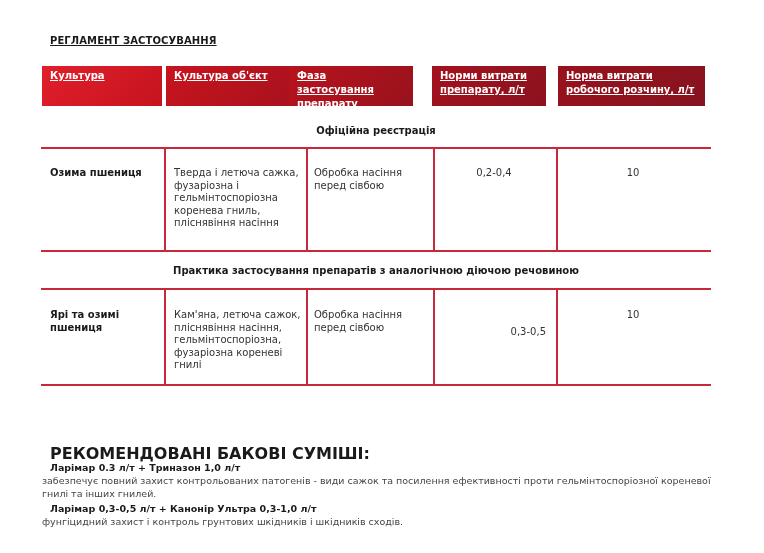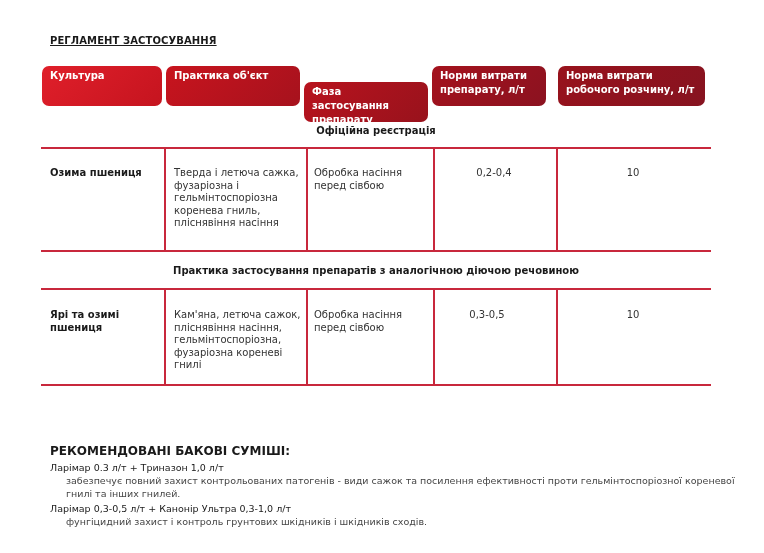--- a/index.html
+++ b/index.html
@@ -7,57 +7,57 @@
       width: 764px; height: 553px; position: relative; overflow: hidden;
       font-family: "DejaVu Sans", "Liberation Sans", sans-serif;
       color: #1e1e1e;
     }
     .section-title {
       position: absolute; left: 50px; top: 35px;
       font-size: 10px; font-weight: bold; letter-spacing: 0.1px; color: #1a1a1a; text-decoration: underline;
     }
     .head-cell {
       position: absolute; top: 66px; height: 40px;
-      border-radius: 7px; color: #ffffff;
+      border-radius: 0; color: #ffffff;
       font-size: 10px; font-weight: bold; line-height: 14px;
-      padding: 3px 8px; box-sizing: border-box;
+      padding: 3px 8px; box-sizing: border-box; text-decoration: underline;
     }
     .h1 { left: 42px; width: 120px; background: linear-gradient(135deg, #e01f2a 0%, #c5141f 100%); }
     .h2 { left: 166px; width: 134px; background: linear-gradient(135deg, #c8141e 0%, #a6121d 100%); }
-    .h3 { left: 304px; width: 124px; background: linear-gradient(135deg, #b8131e 0%, #98121c 100%); margin-top: 16px; }
+    .h3 { left: 289px; width: 124px; background: linear-gradient(135deg, #b8131e 0%, #98121c 100%); }
     .h4 { left: 432px; width: 114px; background: linear-gradient(135deg, #a4121d 0%, #8b1220 100%); }
     .h5 { left: 558px; width: 147px; background: linear-gradient(135deg, #98121c 0%, #861320 100%); }
 
     .group-title {
       position: absolute; left: 41px; width: 670px; text-align: center;
       font-size: 10px; font-weight: bold; color: #1a1a1a;
     }
     .hline { position: absolute; left: 41px; width: 670px; height: 1.5px; background: #c8283c; }
     .vline { position: absolute; width: 1.5px; background: #c8283c; }
 
     .cell { position: absolute; font-size: 10px; line-height: 12.5px; }
     .crop { font-weight: bold; color: #1a1a1a; }
     .it { color: #333; }
     .center { text-align: center; }
 
     .mix-title {
       position: absolute; left: 50px; top: 444px;
-      font-size: 12px; font-weight: bold; color: #1a1a1a;
+      font-size: 16px; font-weight: bold; color: #1a1a1a;
     }
-    .mix-name { position: absolute; left: 50px; font-size: 9.5px; font-weight: normal; color: #1a1a1a; }
-    .mix-desc { position: absolute; left: 66px; width: 680px; font-size: 9.5px; line-height: 13px; color: #444; }
+    .mix-name { position: absolute; left: 50px; font-size: 9.5px; font-weight: bold; color: #1a1a1a; }
+    .mix-desc { position: absolute; left: 42px; width: 680px; font-size: 9.5px; line-height: 13px; color: #444; }
   </style>
 </head>
 <body>
 
 <div class="section-title">РЕГЛАМЕНТ ЗАСТОСУВАННЯ</div>
 
 <div>
   <div class="head-cell h1">Культура</div>
-  <div class="head-cell h2">Практика об'єкт</div>
+  <div class="head-cell h2">Культура об'єкт</div>
   <div class="head-cell h3">Фаза застосування препарату</div>
   <div class="head-cell h4">Норми витрати препарату, л/т</div>
   <div class="head-cell h5">Норма витрати робочого розчину, л/т</div>
 </div>
 
 <div class="group-title" style="top:125px;">Офіційна реєстрація</div>
 <div class="hline" style="top:147px;"></div>
 <div class="vline" style="left:164px; top:147px; height:103px;"></div>
 <div class="vline" style="left:306px; top:147px; height:103px;"></div>
 <div class="vline" style="left:433px; top:147px; height:103px;"></div>
@@ -77,21 +77,21 @@
 <div class="vline" style="left:164px; top:288px; height:96px;"></div>
 <div class="vline" style="left:306px; top:288px; height:96px;"></div>
 <div class="vline" style="left:433px; top:288px; height:96px;"></div>
 <div class="vline" style="left:556px; top:288px; height:96px;"></div>
 <div class="hline" style="top:384px;"></div>
 
 <div>
   <div class="cell crop" style="left:50px; top:309px; width:95px;">Ярі та озимі пшениця</div>
   <div class="cell it" style="left:174px; top:309px; width:130px;">Кам'яна, летюча сажок, пліснявіння насіння, гельмінтоспоріозна, фузаріозна кореневі гнилі</div>
   <div class="cell it" style="left:314px; top:309px; width:110px;">Обробка насіння перед сівбою</div>
-  <div class="cell it center" style="left:428px; top:309px; width:118px;">0,3-0,5</div>
+  <div class="cell it center" style="left:428px; top:326px; width:118px;text-align:right;">0,3-0,5</div>
   <div class="cell it center" style="left:558px; top:309px; width:150px;">10</div>
 </div>
 
 <div class="mix-title">РЕКОМЕНДОВАНІ БАКОВІ СУМІШІ:</div>
 <div class="mix-name" style="top:462px;">Ларімар 0.3 л/т + Триназон 1,0 л/т</div>
 <div class="mix-desc" style="top:474px;">забезпечує повний захист контрольованих патогенів - види сажок та посилення ефективності проти гельмінтоспоріозної кореневої гнилі та інших гнилей.</div>
 <div class="mix-name" style="top:503px;">Ларімар 0,3-0,5 л/т + Канонір Ультра 0,3-1,0 л/т</div>
 <div class="mix-desc" style="top:515px;">фунгіцидний захист і контроль грунтових шкідників і шкідників сходів.</div>
 
 </body></html>

